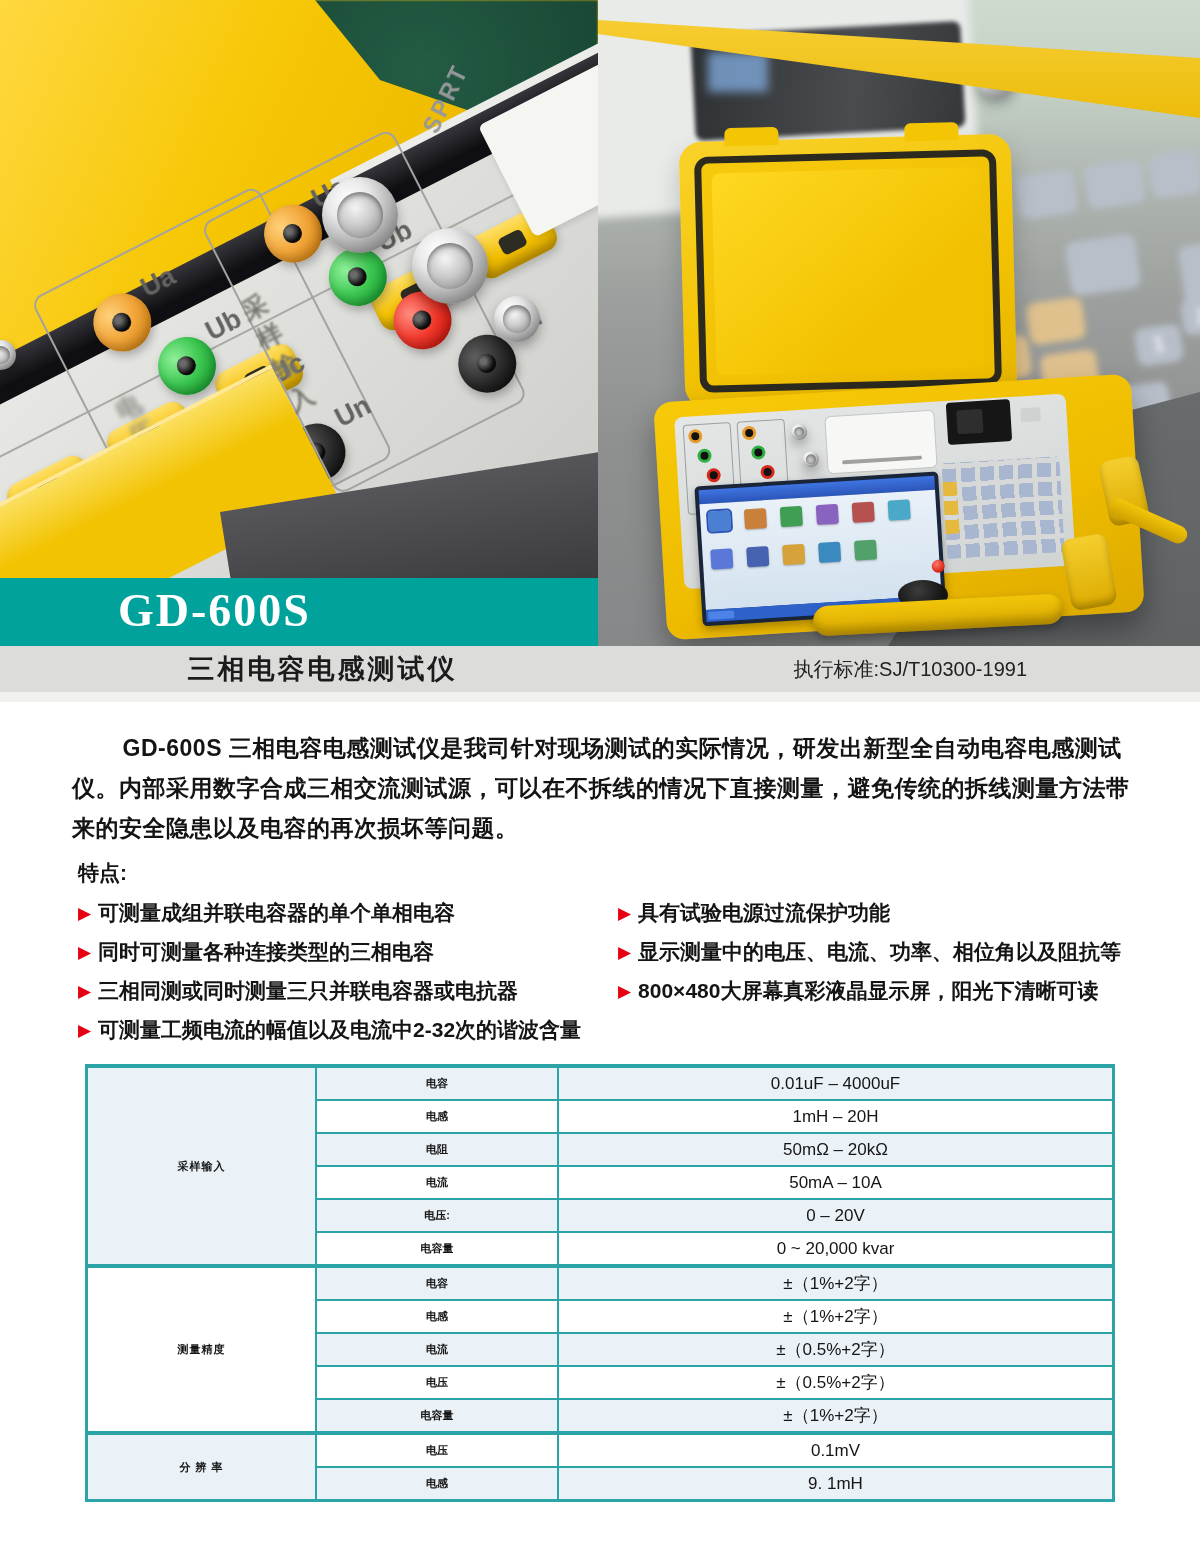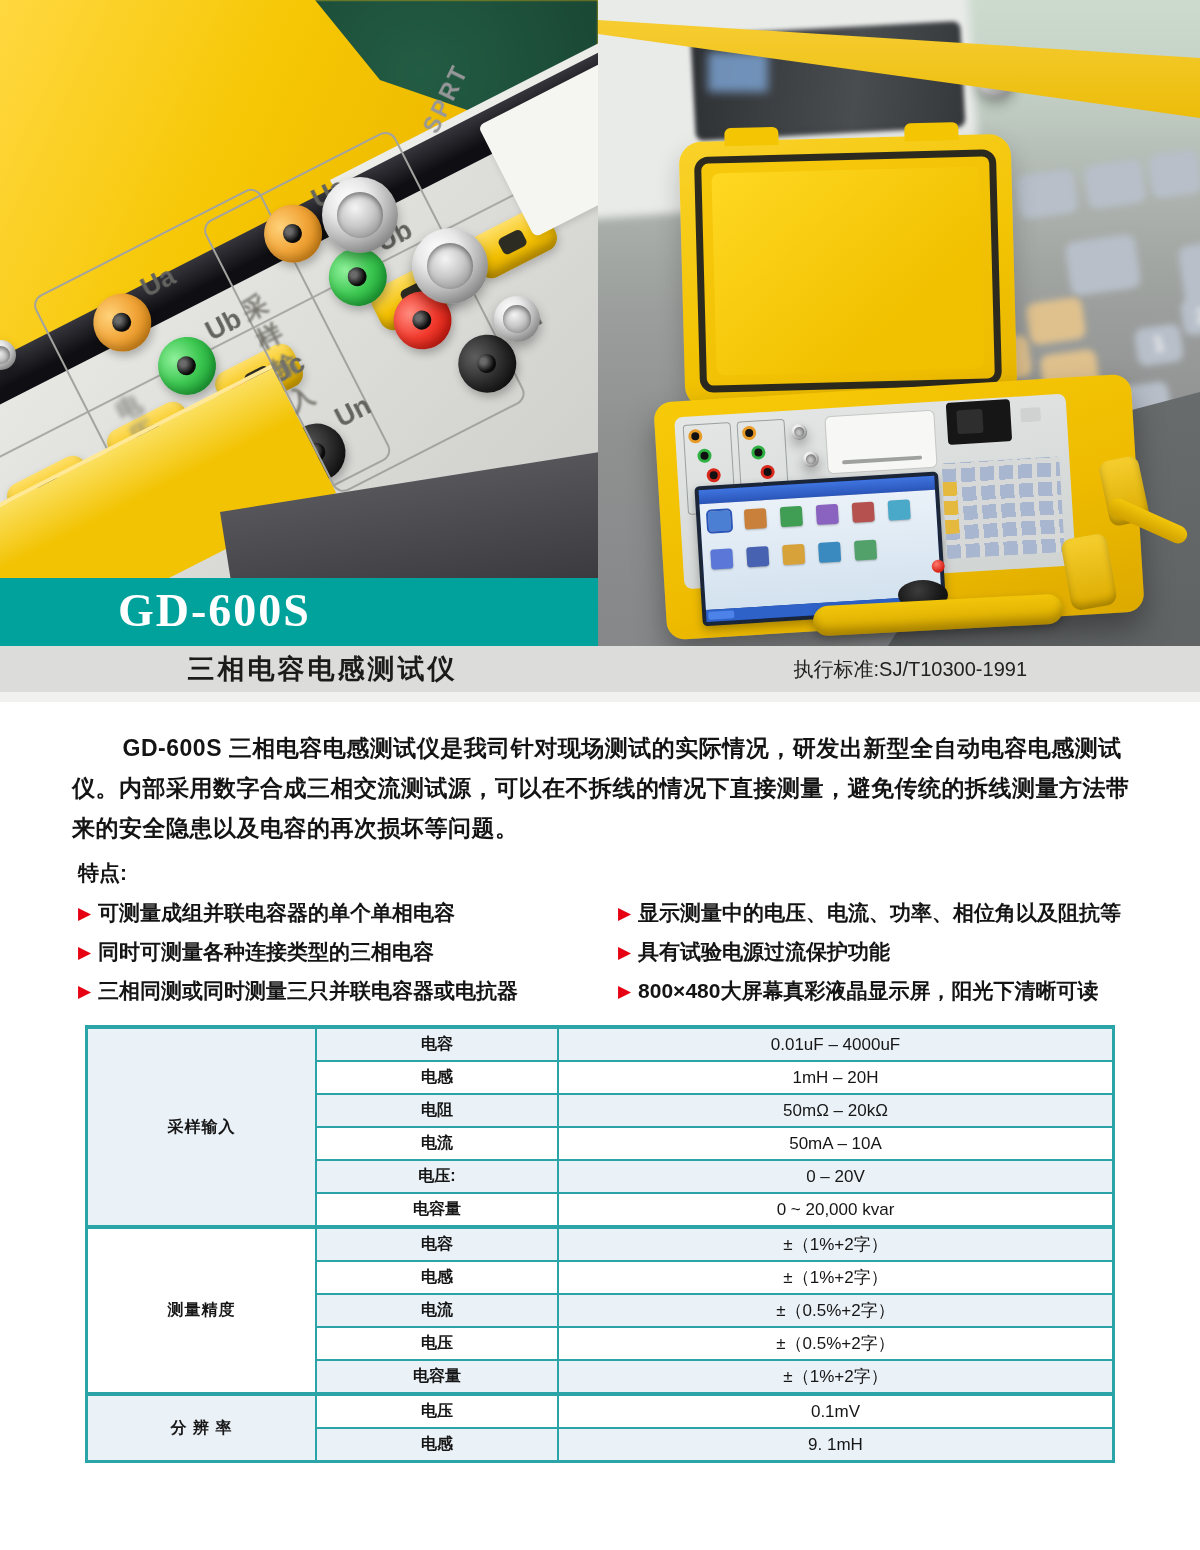--- a/index.html
+++ b/index.html
@@ -146,21 +146,21 @@
   .f-cols{display:flex;margin-top:8px;}
   .f-cols ul{list-style:none;margin:0;padding:0;}
   .f-cols ul.fl{width:540px;}
   .f-cols li{position:relative;font-size:21px;font-weight:600;line-height:38px;color:#141414;white-space:nowrap;}
   .tri{color:#e60012;font-size:17px;margin-right:7px;vertical-align:1px;}
 
   
   table.spec{border-collapse:collapse;margin:14px 0 0 85px;width:1030px;
       border:3px solid #2aa4a6;table-layout:fixed;}
   table.spec td{border:2px solid #2aa4a6;height:31px;text-align:center;vertical-align:middle;
-      font-size:16px;color:#161616;padding:0;}
+      font-size:11px;color:#161616;padding:0;}
   table.spec td.cat{width:227px;font-weight:600;letter-spacing:1px;}
   table.spec td.param{width:240px;font-weight:600;}
   table.spec td.val{font-weight:400;font-size:17px;}
   tr.g-start td{border-top:4px solid #2aa4a6;}
   td.sh{background:#eaf1f7;}
   td.wh{background:#ffffff;}
 </style>
 </head>
 <body>
 
@@ -328,24 +328,25 @@
 
   <p class="intro">GD-600S 三相电容电感测试仪是我司针对现场测试的实际情况，研发出新型全自动电容电感测试仪。内部采用数字合成三相交流测试源，可以在不拆线的情况下直接测量，避免传统的拆线测量方法带来的安全隐患以及电容的再次损坏等问题。</p>
 
   <section class="features">
     <div class="f-title">特点:</div>
     <div class="f-cols">
       <ul class="fl">
         <li><span class="tri">▶</span><span>可测量成组并联电容器的单个单相电容</span></li>
         <li><span class="tri">▶</span><span>同时可测量各种连接类型的三相电容</span></li>
         <li><span class="tri">▶</span><span>三相同测或同时测量三只并联电容器或电抗器</span></li>
+        <li><span class="tri">▶</span><span>可测量工频电流的幅值以及电流中2-32次的谐波含量</span></li>
       </ul>
       <ul class="fr">
+        <li><span class="tri">▶</span><span>具有试验电源过流保护功能</span></li>
         <li><span class="tri">▶</span><span>显示测量中的电压、电流、功率、相位角以及阻抗等</span></li>
-        <li><span class="tri">▶</span><span>具有试验电源过流保护功能</span></li>
         <li><span class="tri">▶</span><span>800×480大屏幕真彩液晶显示屏，阳光下清晰可读</span></li>
       </ul>
     </div>
   </section>
 
   <table class="spec">
     <tbody>
         <tr class="g-start">
       <td class="cat sh" rowspan="6">采样输入</td>
       <td class="param sh">电容</td>

